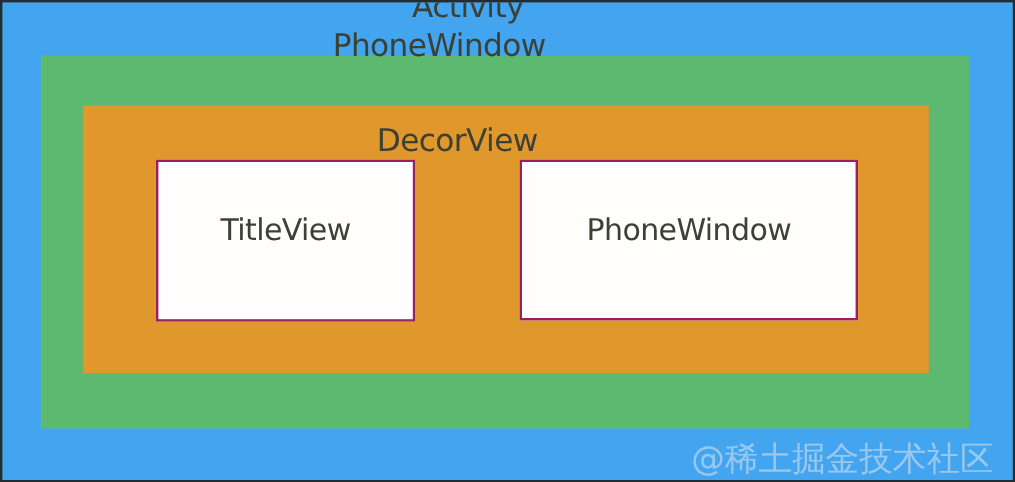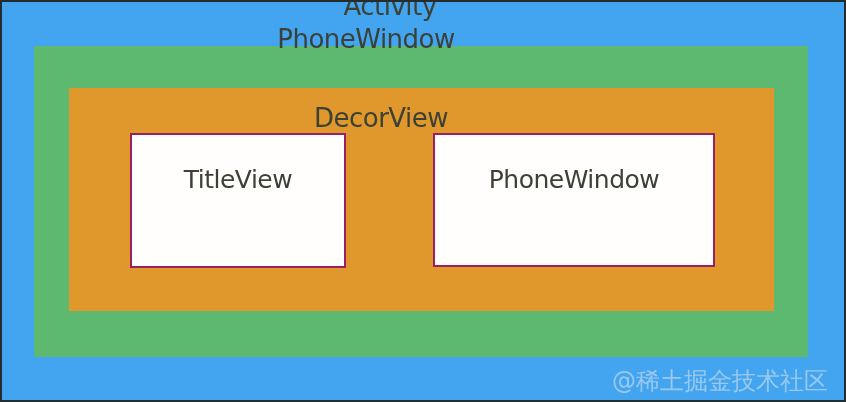--- a/index.html
+++ b/index.html
@@ -48,21 +48,21 @@
     background: var(--decor-view-bg);
   }
   .view-box {
     position: absolute;
     box-sizing: border-box;
     top: 45px;
     height: 135px;
     background: var(--view-bg);
     border: 2px solid var(--view-border);
     text-align: center;
-    padding-top: 32px;
+    padding-top: 44px;
   }
   .title-view {
     left: 61px;
     width: 216px;
   }
   .content-view {
     left: 364px;
     width: 282px;
     height: 134px;
   }
@@ -82,21 +82,21 @@
   .view-label {
     font-size: 25px;
     line-height: 1;
     letter-spacing: -0.5px;
     color: var(--label-text);
   }
   .watermark {
     position: absolute;
     top: 367px;
     right: 16px;
-    font-size: 24px;
+    font-size: 28px;
     line-height: 1;
     color: var(--watermark-text);
     z-index: 6;
     white-space: nowrap;
   }
 </style>
 </head>
 <body>
 
 <div class="canvas">

